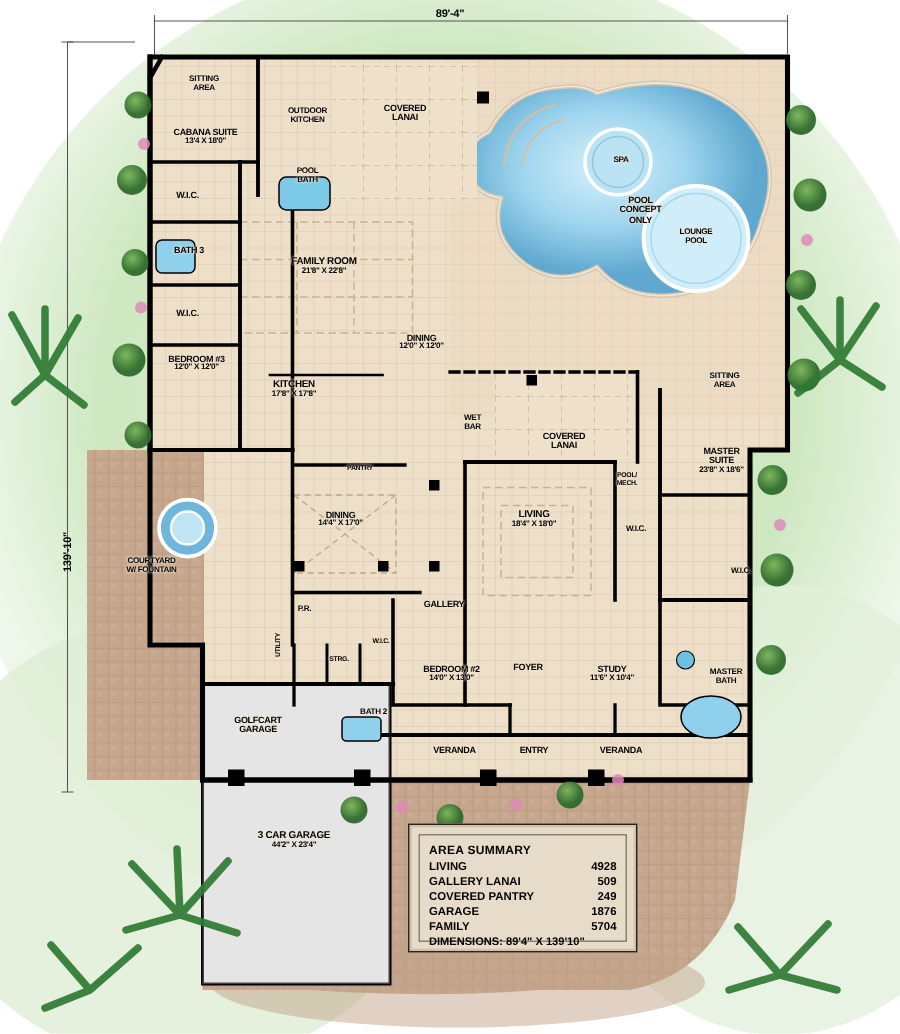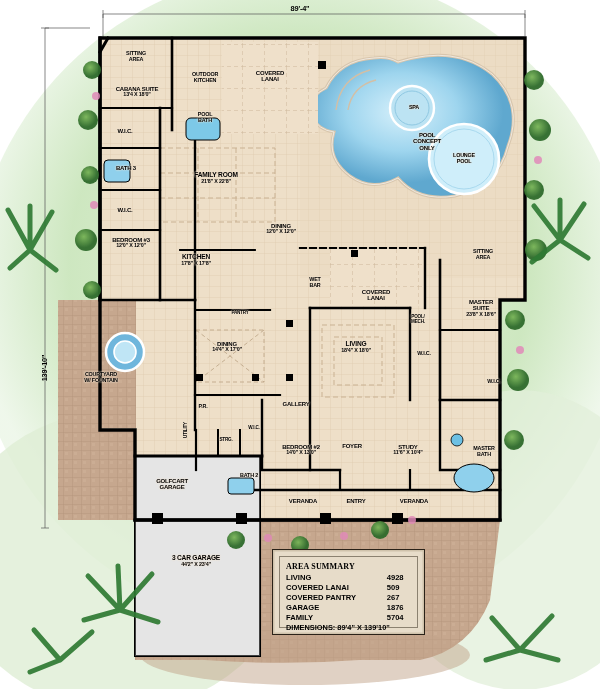--- a/index.html
+++ b/index.html
@@ -15,24 +15,24 @@
   .t55{font-size:6px;}
   .t6{font-size:6.6px;}
   .t7{font-size:7.4px;}
   .ctr{transform:translate(-50%,-50%);}
   
   #summary{position:absolute;left:272px;top:549px;width:151px;height:84px;
     background:#e7dcc9;border:1.6px solid #2a2218;box-shadow:0 0 0 1.5px #cfc2ab inset;
     padding:0;}
   #summary .inner{position:absolute;left:6px;top:6px;right:6px;bottom:6px;
     border:1px solid #8b8170;padding:5px 6px 0 6px;box-sizing:border-box;}
-  #summary h4{margin:0 0 2px 0;font-size:8px;letter-spacing:0.2px;font-family:Liberation Serif, serif;}
+  #summary h4{margin:0 0 2px 0;font-size:8px;letter-spacing:0.2px;}
   #summary table{width:100%;border-collapse:collapse;font-size:7.6px;font-weight:bold;}
   #summary td{padding:0.4px 0;}
-  #summary td.v{}
+  #summary td.v{text-align:right;}
   #summary .dim{font-size:7.4px;font-weight:bold;margin-top:1px;white-space:nowrap;}
   .vert{transform:translate(-50%,-50%) rotate(-90deg);}
 </style>
 </head>
 <body>
 
 <svg id="plan" viewBox="0 0 600 689">
   <defs>
     <pattern id="tilePat" width="11" height="11" patternUnits="userSpaceOnUse">
       <rect width="11" height="11" fill="#eedfc8"></rect>
@@ -395,26 +395,26 @@
 <div id="summary">
   <div class="inner">
     <h4>AREA SUMMARY</h4>
     <table>
         <tbody id="sumRows">
           <tr>
             <td>LIVING</td>
             <td class="v">4928</td>
           </tr>
           <tr>
-            <td>COVERED LANAI</td>
+            <td>GALLERY LANAI</td>
             <td class="v">509</td>
           </tr>
           <tr>
             <td>COVERED PANTRY</td>
-            <td class="v">267</td>
+            <td class="v">249</td>
           </tr>
           <tr>
             <td>GARAGE</td>
             <td class="v">1876</td>
           </tr>
           <tr>
             <td>FAMILY</td>
             <td class="v">5704</td>
           </tr>
         </tbody>

